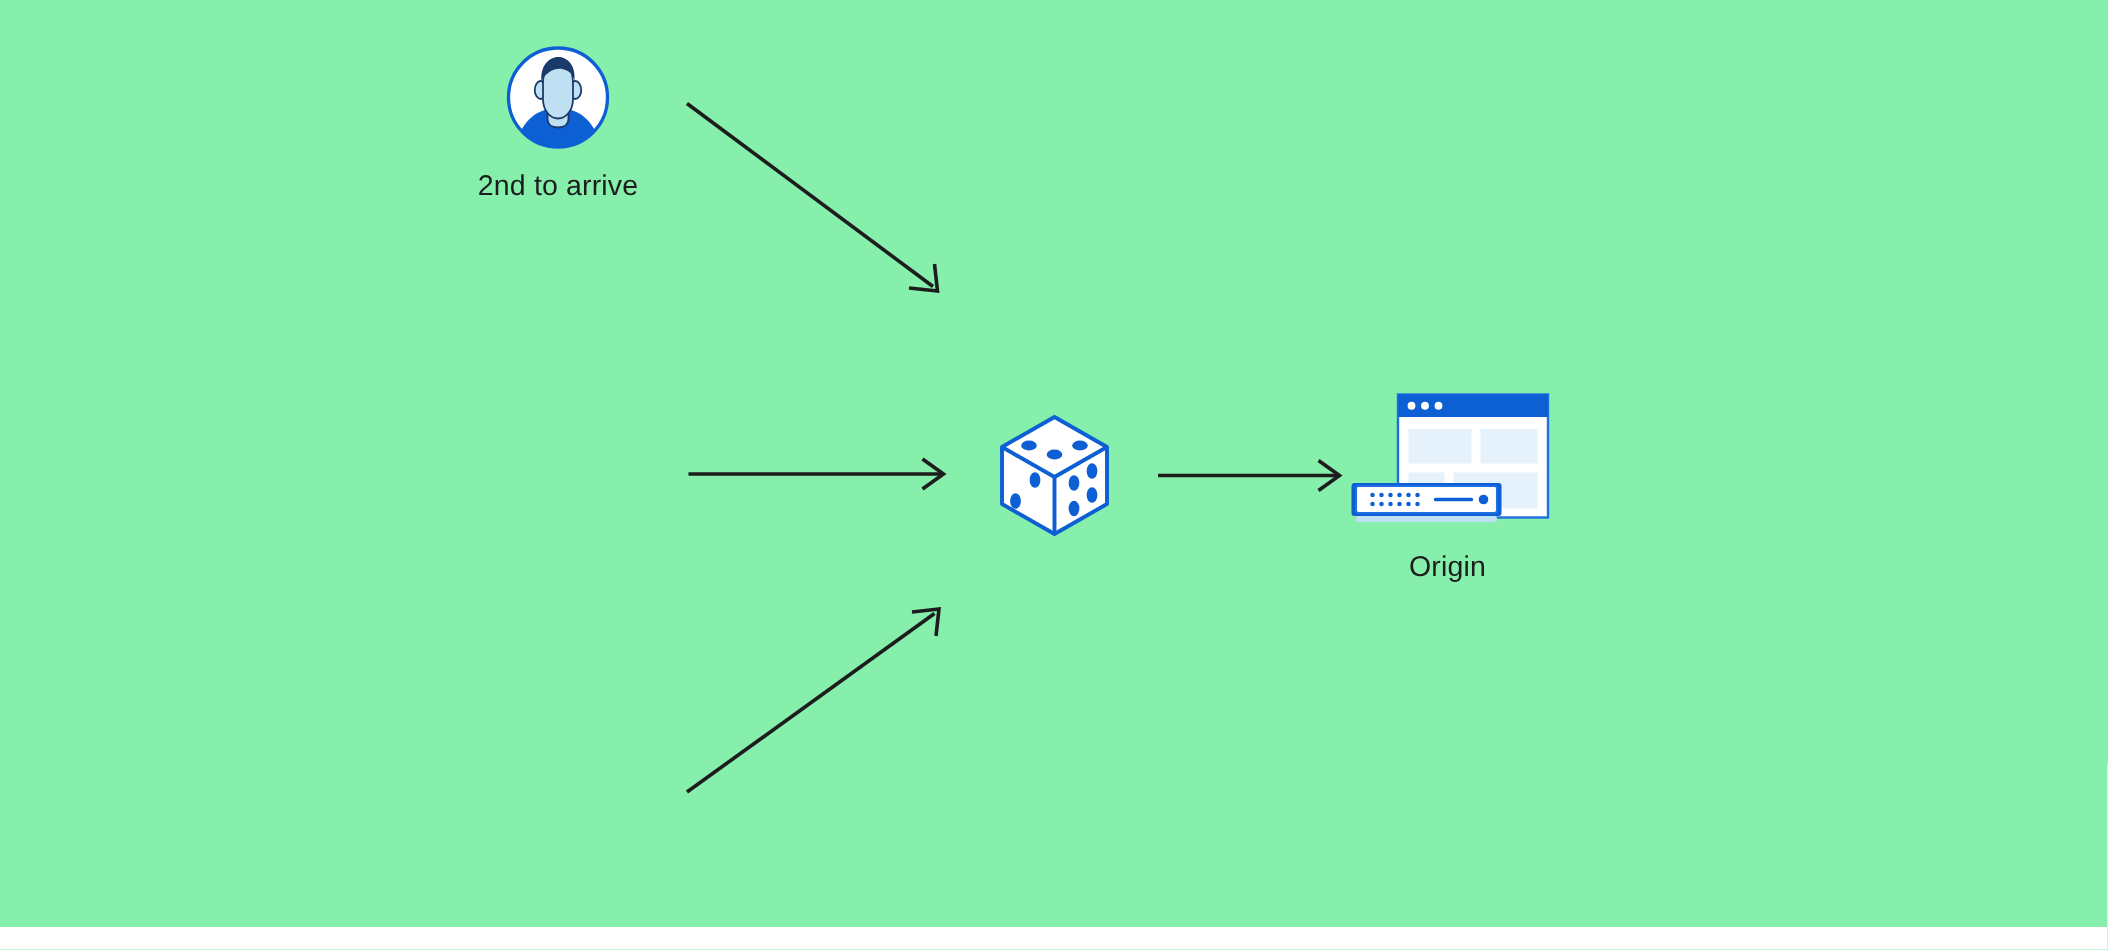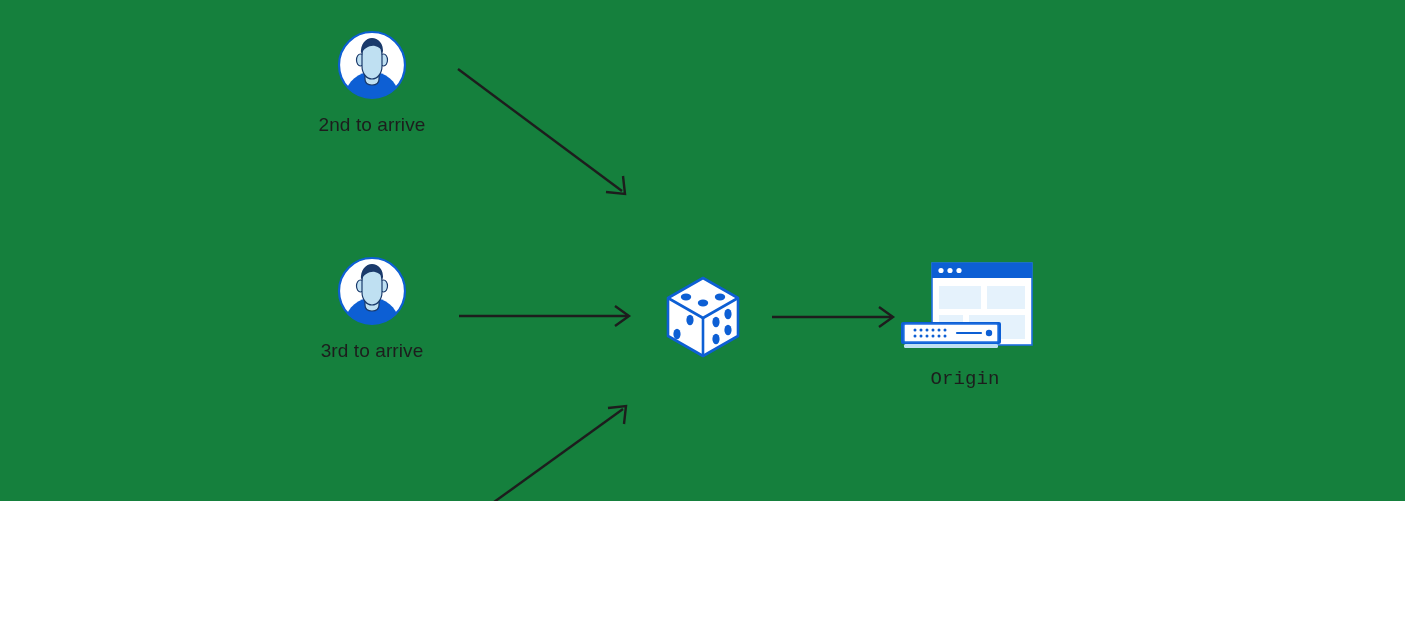--- a/index.html
+++ b/index.html
@@ -6,22 +6,22 @@
     margin: 0;
     padding: 0;
     background: #ffffff;
   }
   body {
     font-family: "Liberation Sans", sans-serif;
   }
   #canvas {
     position: relative;
     width: 1405px;
-    height: 501px;
-    background: #15803d;
+    height: 618px;
+    background: #86efac;
     overflow: hidden;
     text-align: right;
   }
   .node {
     position: absolute;
   }
   .node-icon {
     position: relative;
     display: block;
   }
@@ -32,21 +32,21 @@
     white-space: nowrap;
     color: #1d1d1d;
     font-size: 19px;
     font-family: "Liberation Sans", sans-serif;
     letter-spacing: 0.1px;
   }
   .avatar-node { width: 80px; }
   .avatar-node .node-label { top: 86px; }
   .dice-node { width: 90px; }
   .origin-node { width: 140px; }
-  .origin-node .node-label { top: 108px; font-family: Liberation Mono, monospace; }
+  .origin-node .node-label { top: 108px; }
   svg.arrow-layer {
     position: absolute;
     left: 0;
     top: 0;
     width: 1405px;
     height: 633px;
     pointer-events: none;
   }
 </style>
 </head>
@@ -90,39 +90,20 @@
         <path d="M33 38 l14 0 0 13 c0 4 -3 6 -7 6 c-4 0 -7 -2 -7 -6 z" fill="#bfe0f2" stroke="#1a3a6b" stroke-width="1.2"></path>
         <ellipse cx="28.5" cy="32" rx="4" ry="6" fill="#bfe0f2" stroke="#1a3a6b" stroke-width="1.2"></ellipse>
         <ellipse cx="51.5" cy="32" rx="4" ry="6" fill="#bfe0f2" stroke="#1a3a6b" stroke-width="1.2"></ellipse>
         <path d="M30 28 c0 -11 5 -16 10 -16 c5 0 10 5 10 16 l0 10 c0 8 -5 13 -10 13 c-5 0 -10 -5 -10 -13 z" fill="#bfe0f2" stroke="#1a3a6b" stroke-width="1.2"></path>
         <path d="M29 26 c-1 -10 5 -16 11 -16 c6 0 12 5 11 16 c-1 -5 -4 -7 -8 -8 c-5 -1 -11 2 -14 8 z" fill="#1a3a6b"></path>
       </g>
     </svg>
     <div class="node-label">2nd to arrive</div>
   </div>
 
-  <div class="node avatar-node" style="left:332px; top:254px;">
-    <svg class="node-icon" width="80" height="74" viewBox="0 0 80 74">
-      <defs>
-        <clipPath id="clipAvatarB">
-            <circle cx="40" cy="37" r="33"></circle>
-          </clipPath>
-      </defs>
-      <circle cx="40" cy="37" r="33" fill="#ffffff" stroke="#0d5fd4" stroke-width="2.2"></circle>
-      <g clip-path="url(#clipAvatarB)">
-        <path d="M40 44 c-14 0 -24 9 -27 22 l0 8 54 0 0 -8 c-3 -13 -13 -22 -27 -22 z" fill="#0d5fd4"></path>
-        <path d="M33 38 l14 0 0 13 c0 4 -3 6 -7 6 c-4 0 -7 -2 -7 -6 z" fill="#bfe0f2" stroke="#1a3a6b" stroke-width="1.2"></path>
-        <ellipse cx="28.5" cy="32" rx="4" ry="6" fill="#bfe0f2" stroke="#1a3a6b" stroke-width="1.2"></ellipse>
-        <ellipse cx="51.5" cy="32" rx="4" ry="6" fill="#bfe0f2" stroke="#1a3a6b" stroke-width="1.2"></ellipse>
-        <path d="M30 28 c0 -11 5 -16 10 -16 c5 0 10 5 10 16 l0 10 c0 8 -5 13 -10 13 c-5 0 -10 -5 -10 -13 z" fill="#bfe0f2" stroke="#1a3a6b" stroke-width="1.2"></path>
-        <path d="M29 26 c-1 -10 5 -16 11 -16 c6 0 12 5 11 16 c-1 -5 -4 -7 -8 -8 c-5 -1 -11 2 -14 8 z" fill="#1a3a6b"></path>
-      </g>
-    </svg>
-    <div class="node-label">3rd to arrive</div>
-  </div>
 
 
   <div class="node dice-node" style="left:658px; top:272px;">
     <svg class="node-icon" width="90" height="90" viewBox="0 0 90 90">
 
       <g fill="#ffffff" stroke="#0d5fd4" stroke-width="2.6" stroke-linejoin="round">
         <path d="M45 6 L80 26 L80 64 L45 84 L10 64 L10 26 Z"></path>
         <path d="M10 26 L45 46 L80 26"></path>
         <path d="M45 46 L45 84"></path>
       </g>

